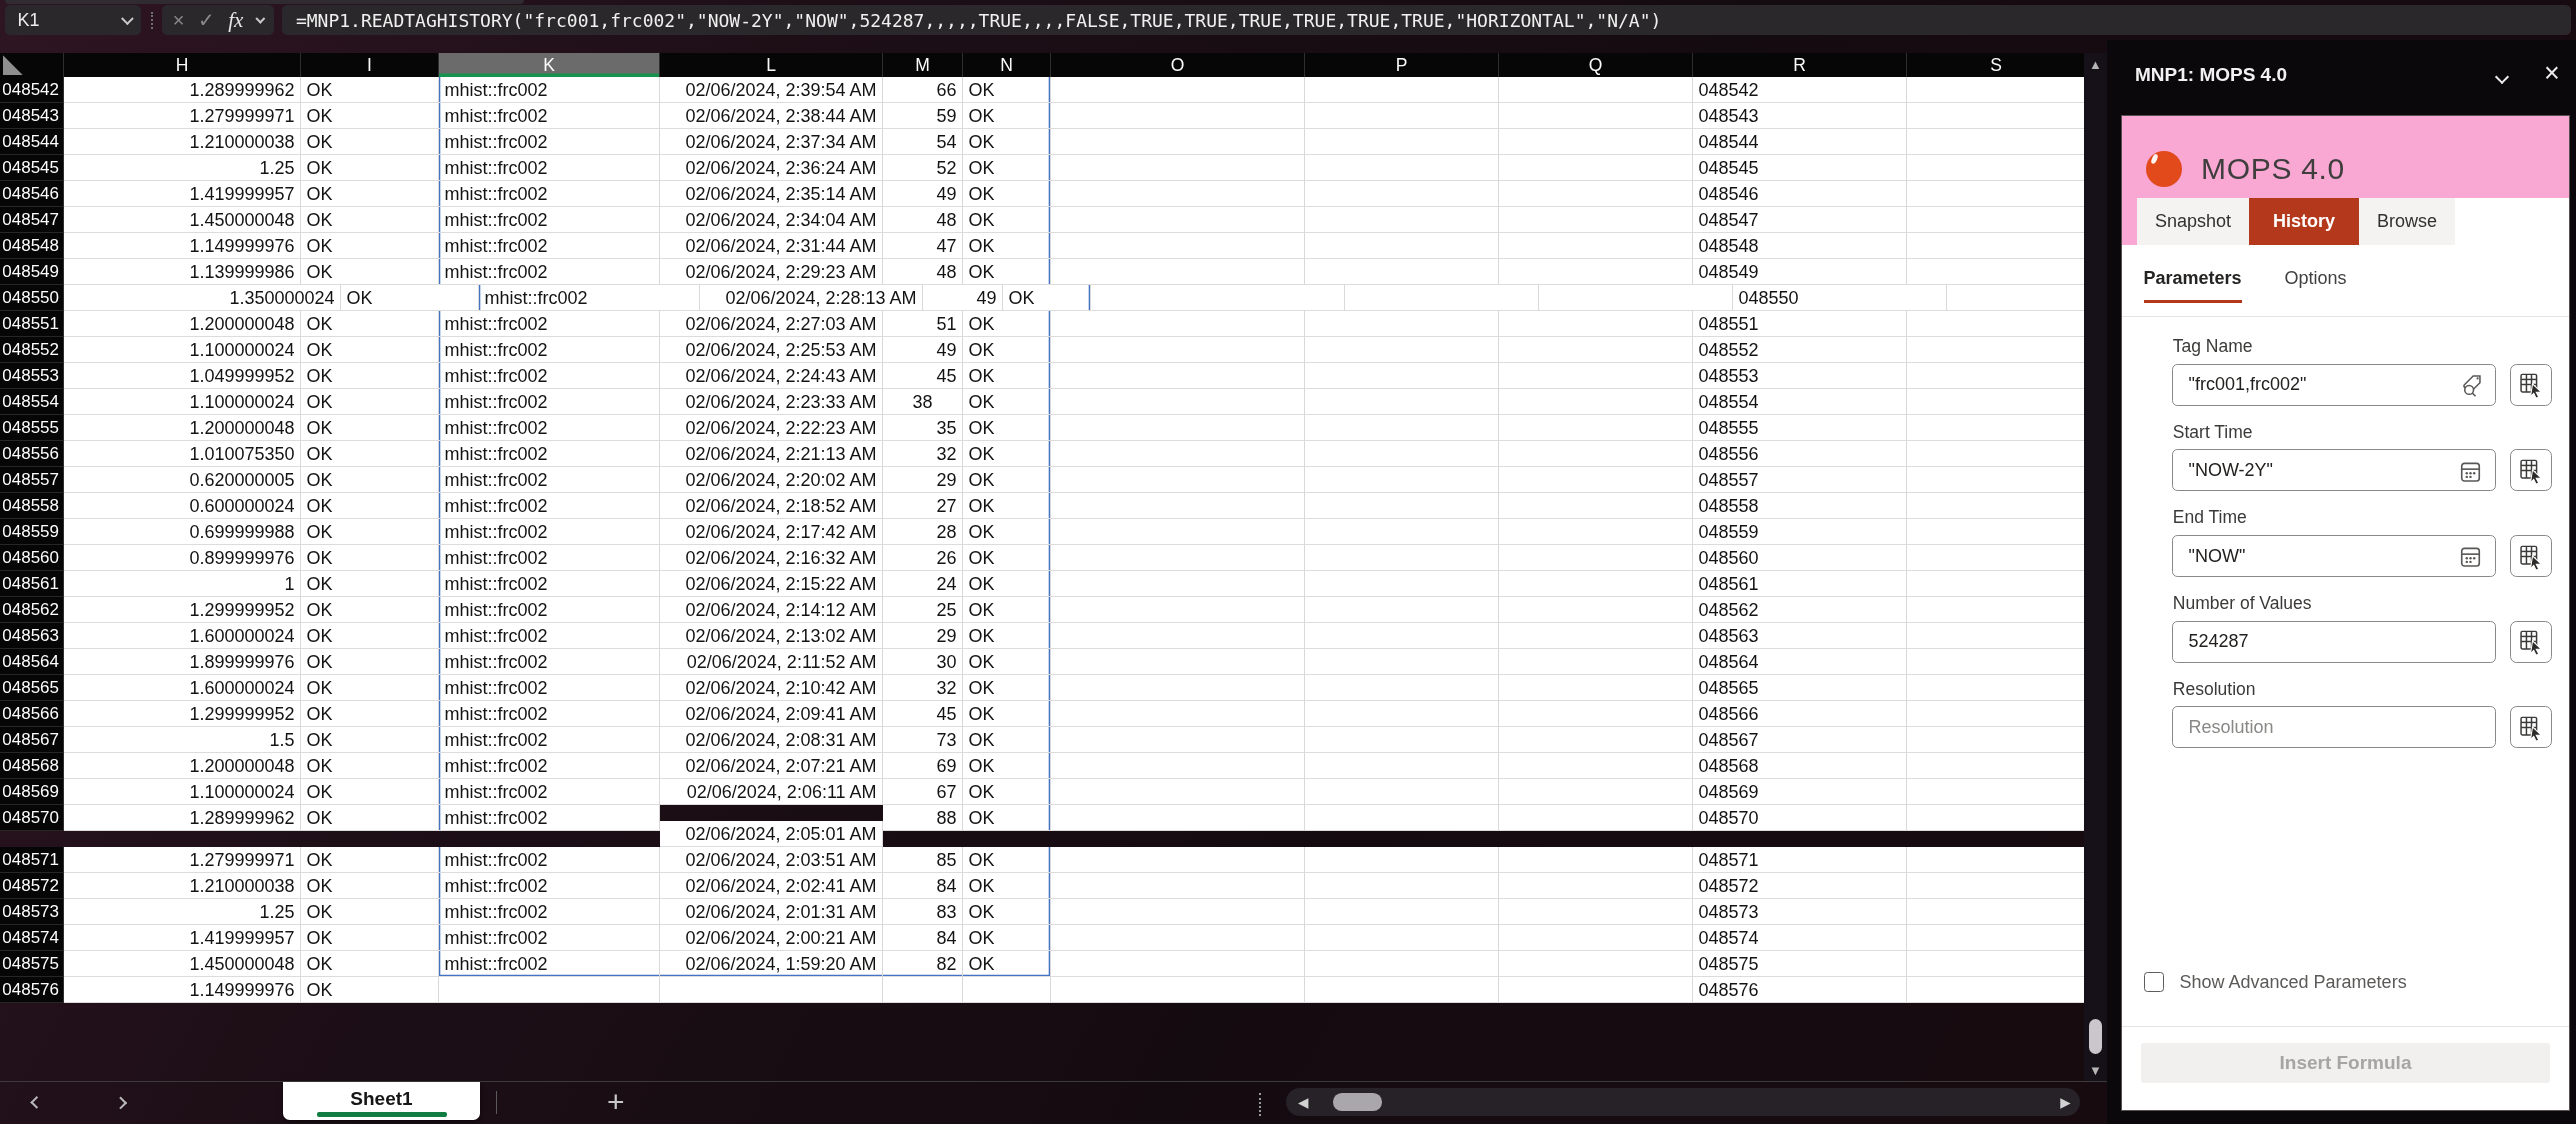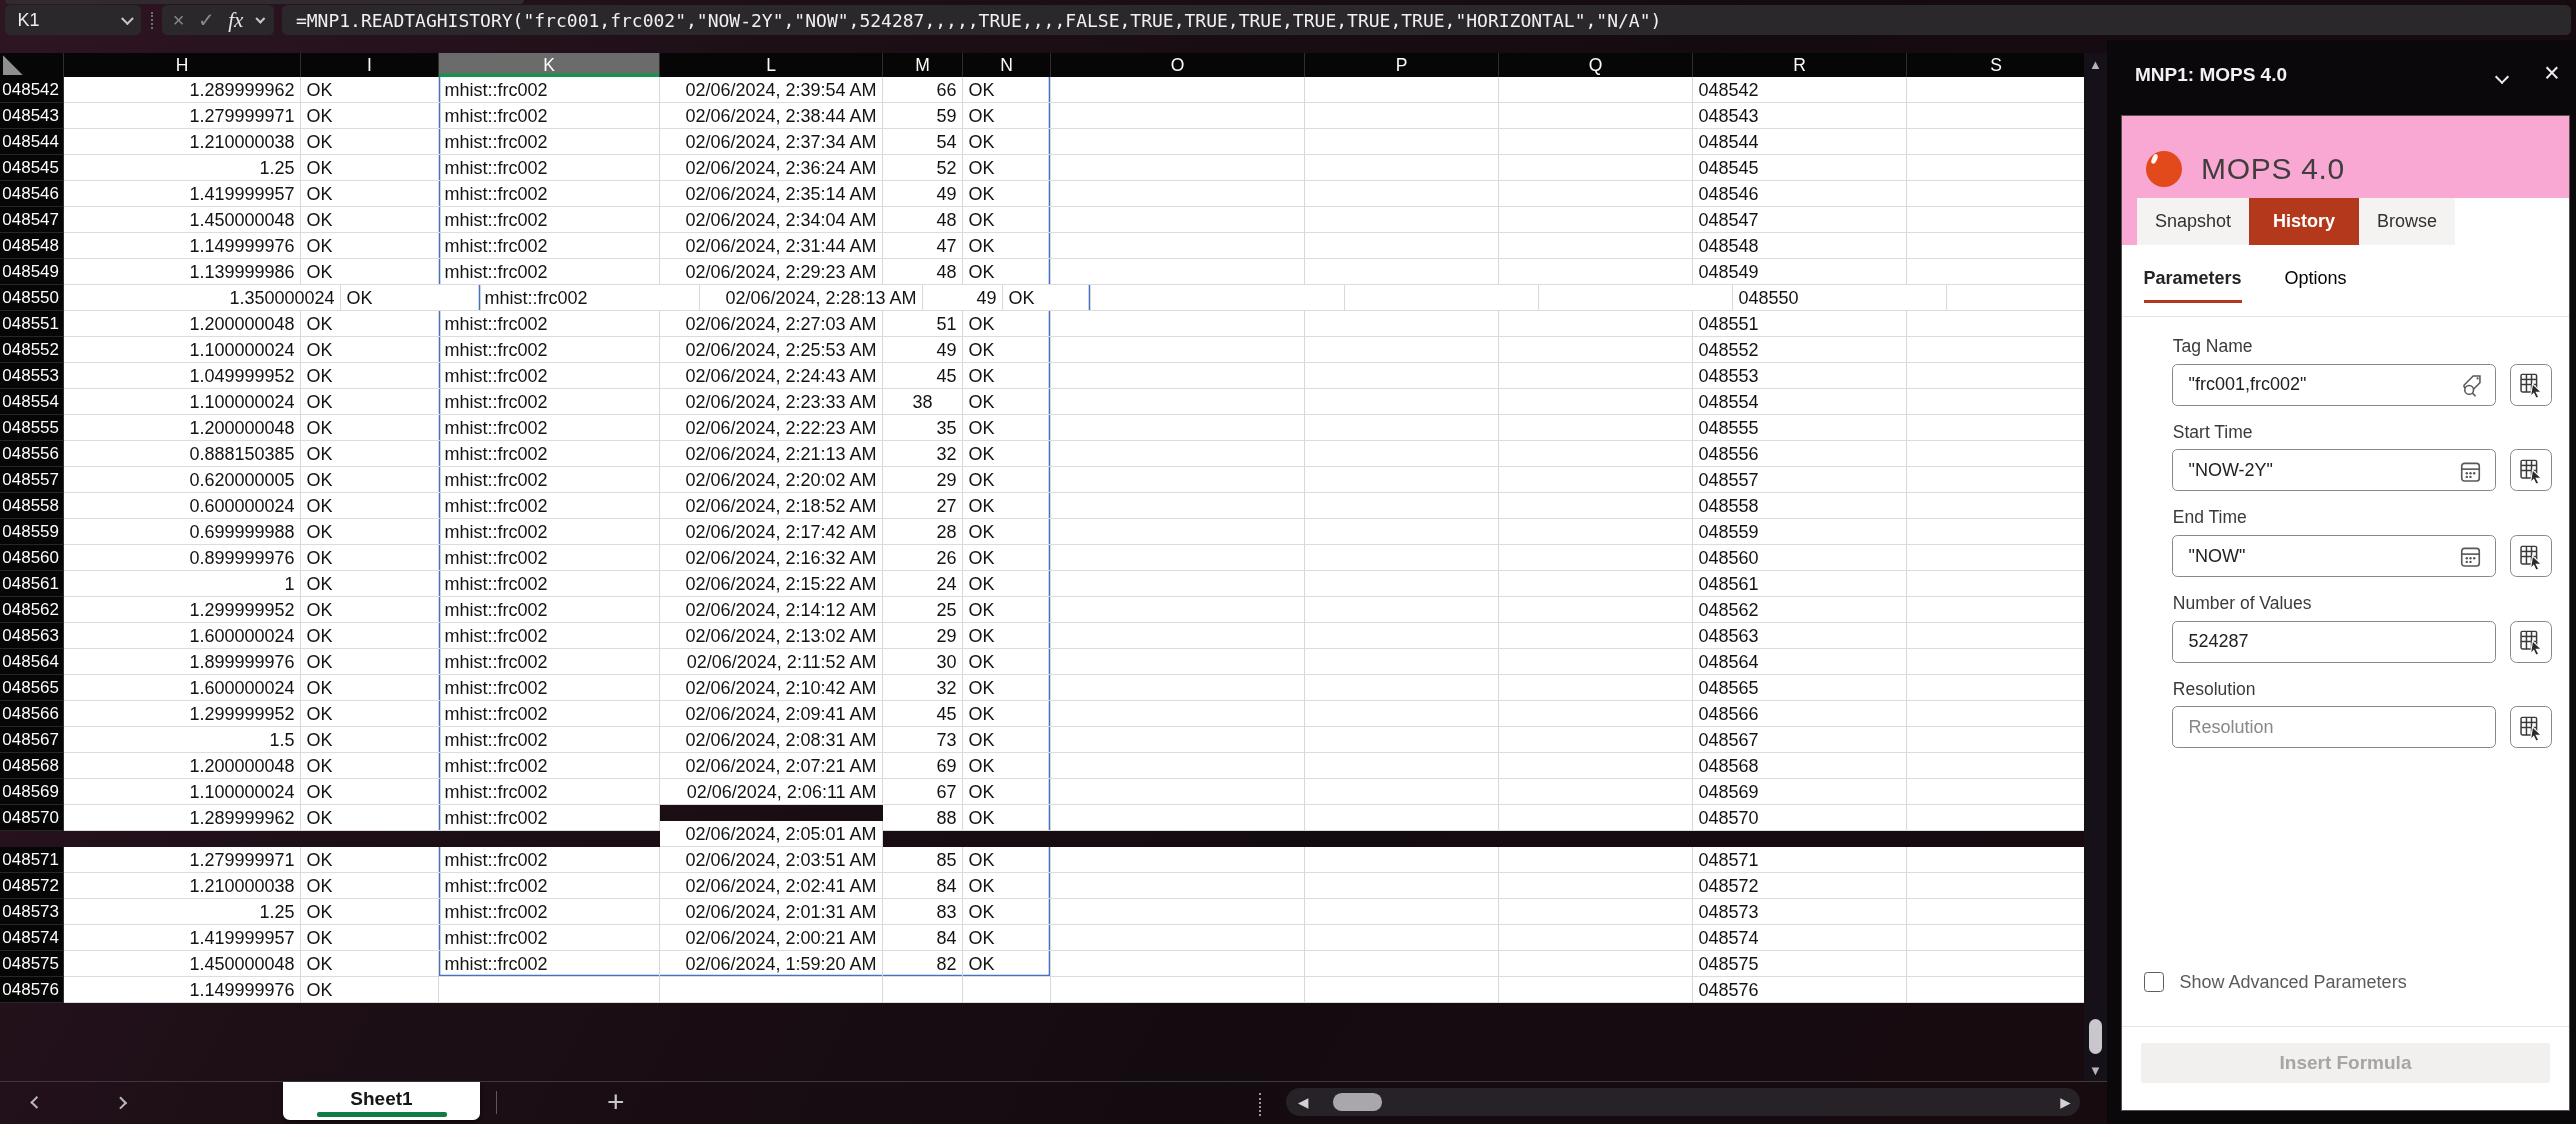--- a/index.html
+++ b/index.html
@@ -69,21 +69,21 @@
   .logo-row{display:flex;align-items:center;gap:19px;padding:24px 0 0 24px;height:82px;}
   .mops-circle{width:36px;height:36px;border-radius:50%;background:#e2491b;position:relative;flex:none;}
   .mops-circle::after{content:"";position:absolute;left:6px;top:3.4px;width:5.4px;height:10px;background:#fff;border-radius:50%/60%;transform:rotate(24deg);opacity:.95;}
   .mops-title{font-size:30px;color:#3f3e3d;letter-spacing:0.7px;}
   .tabs{display:flex;height:47px;align-items:stretch;padding-left:15px;}
   .tab{font-size:18px;color:#323130;display:flex;align-items:center;padding:0 18px;background:#f4f3f2;}
   .tab.active{background:#b4391c;color:#ffffff;font-weight:700;padding:0 24px;}
   .tabs .fill{flex:1;background:#ffffff;}
   .card-body{flex:1;background:#ffffff;display:flex;flex-direction:column;padding:0 17.5px;overflow:hidden;}
   .subtabs{display:flex;gap:43px;margin-top:23px;padding-left:4px;}
-  .subtab{font-size:18px;color:#000000;padding-bottom:10.8px;}
+  .subtab{font-size:18px;color:#404040;padding-bottom:10.8px;}
   .subtab.active{font-weight:700;color:#252423;border-bottom:3.4px solid #b4391c;}
   .hdiv{height:0.7px;background:#e6e4e2;margin:13.5px -17.5px 0 -17.5px;flex:none;}
   .fields{margin-top:19px;margin-left:32px;}
   .field{margin-bottom:16px;}
   .field .lbl{font-size:17.5px;color:#3b3a39;margin-bottom:6.7px;padding-left:1.3px;}
   .frow{display:flex;gap:13.5px;align-items:center;}
   .finput{flex:1;height:42px;border:1.3px solid #8a8886;border-radius:5.4px;display:flex;align-items:center;padding:0 43px 0 16px;font-size:18px;color:#23211f;position:relative;background:#fff;}
   .finput.noicon{padding-right:16px;}
   .finput .ph{color:#8a8886;}
   .finput svg{position:absolute;right:10.8px;top:7.4px;}
@@ -325,21 +325,21 @@
         <div class="cell ar" style="width: 80px;">35</div>
         <div class="cell al sel-r" style="width: 88px;">OK</div>
         <div class="cell al" style="width: 254px;"></div>
         <div class="cell al" style="width: 194px;"></div>
         <div class="cell al" style="width: 194px;"></div>
         <div class="cell al" style="width: 214px;">048555</div>
         <div class="cell al" style="width: 179px;"></div>
       </div>
       <div class="grow">
         <div class="rh">048556</div>
-        <div class="cell ar" style="width: 237px;">0.888150385</div>
+        <div class="cell ar" style="width: 237px;">1.010075350</div>
         <div class="cell al" style="width: 138px;">OK</div>
         <div class="cell al sel-l" style="width: 221px;">mhist::frc002</div>
         <div class="cell ar" style="width: 223px;">02/06/2024, 2:21:13 AM</div>
         <div class="cell ar" style="width: 80px;">32</div>
         <div class="cell al sel-r" style="width: 88px;">OK</div>
         <div class="cell al" style="width: 254px;"></div>
         <div class="cell al" style="width: 194px;"></div>
         <div class="cell al" style="width: 194px;"></div>
         <div class="cell al" style="width: 214px;">048556</div>
         <div class="cell al" style="width: 179px;"></div>

